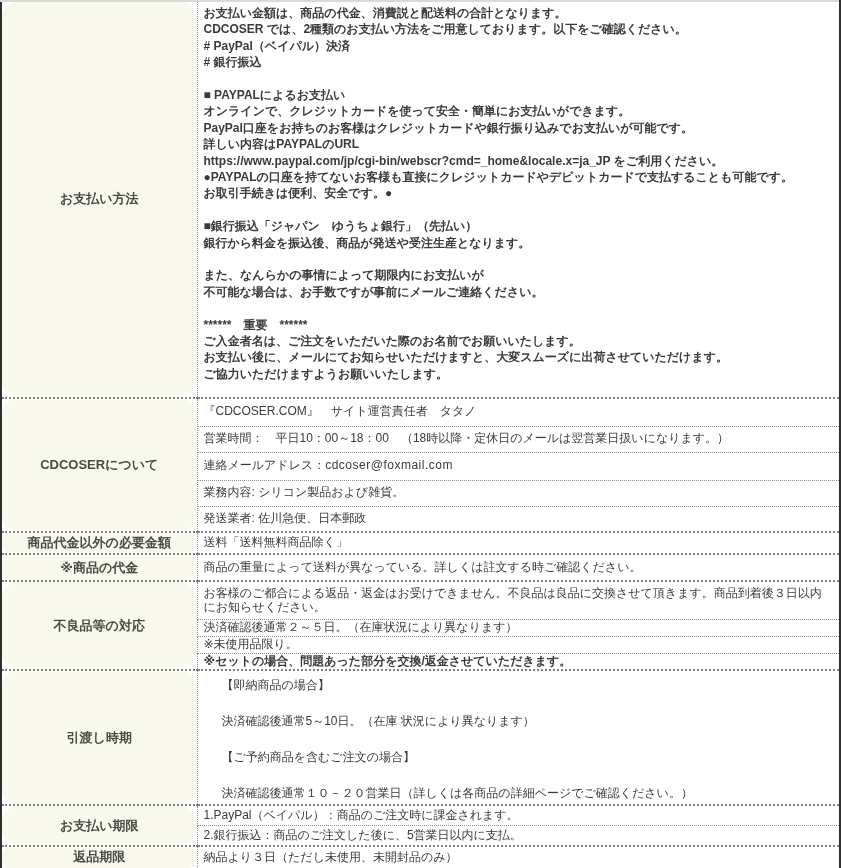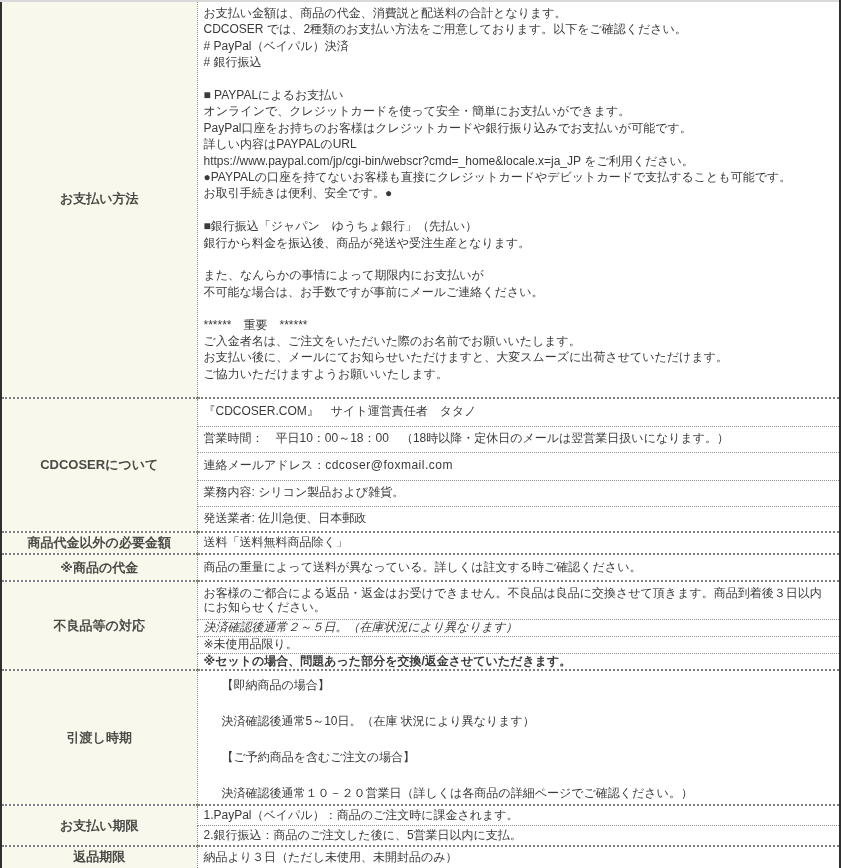--- a/index.html
+++ b/index.html
@@ -34,39 +34,41 @@
   }
   th.lbl {
     background: #f8f8ec;
     color: #4a4a46;
     font-weight: bold;
     font-size: 13px;
     text-align: center;
     vertical-align: middle;
     padding: 2px 4px;
     line-height: 1.25;
+    border-radius: 19px;
   }
   td.content {
     background: #ffffff;
     color: #3a3a3a;
     font-size: 12px;
     text-align: left;
     vertical-align: middle;
     padding: 2px 6px;
     line-height: 1.3;
     word-break: break-all;
   }
   td.big {
     vertical-align: top;
     padding-top: 3px;
   }
   td.big .ln {
     line-height: 16.4px;
     min-height: 16.4px;
     white-space: normal;
+    font-weight: bold;
   }
   td.delivery {
     vertical-align: top;
     padding-top: 5px;
     padding-left: 24px;
   }
   td.delivery .dln {
     line-height: 18px;
     min-height: 18px;
   }
@@ -146,21 +148,21 @@
 
     <tr class="sec" style="height:27px;">
       <th class="lbl">※商品の代金</th>
       <td class="content">商品の重量によって送料が異なっている。詳しくは註文する時ご確認ください。</td>
     </tr>
 
     <tr class="sec" style="height:38px;">
       <th class="lbl" rowspan="4">不良品等の対応</th>
       <td class="content tight">お客様のご都合による返品・返金はお受けできません。不良品は良品に交換させて頂きます。商品到着後３日以内にお知らせください。</td>
     </tr>
-    <tr style="height:17px;font-style:italic;">
+    <tr style="height:17px;">
       <td class="content tight">決済確認後通常２～５日。（在庫状況により異なります）</td>
     </tr>
     <tr style="height:14px;">
       <td class="content tight">※未使用品限り。</td>
     </tr>
     <tr style="height:14px;font-weight:bold;">
       <td class="content tight">※セットの場合、問題あった部分を交換/返金させていただきます。</td>
     </tr>
 
     <tr class="sec" style="height:127px;">

